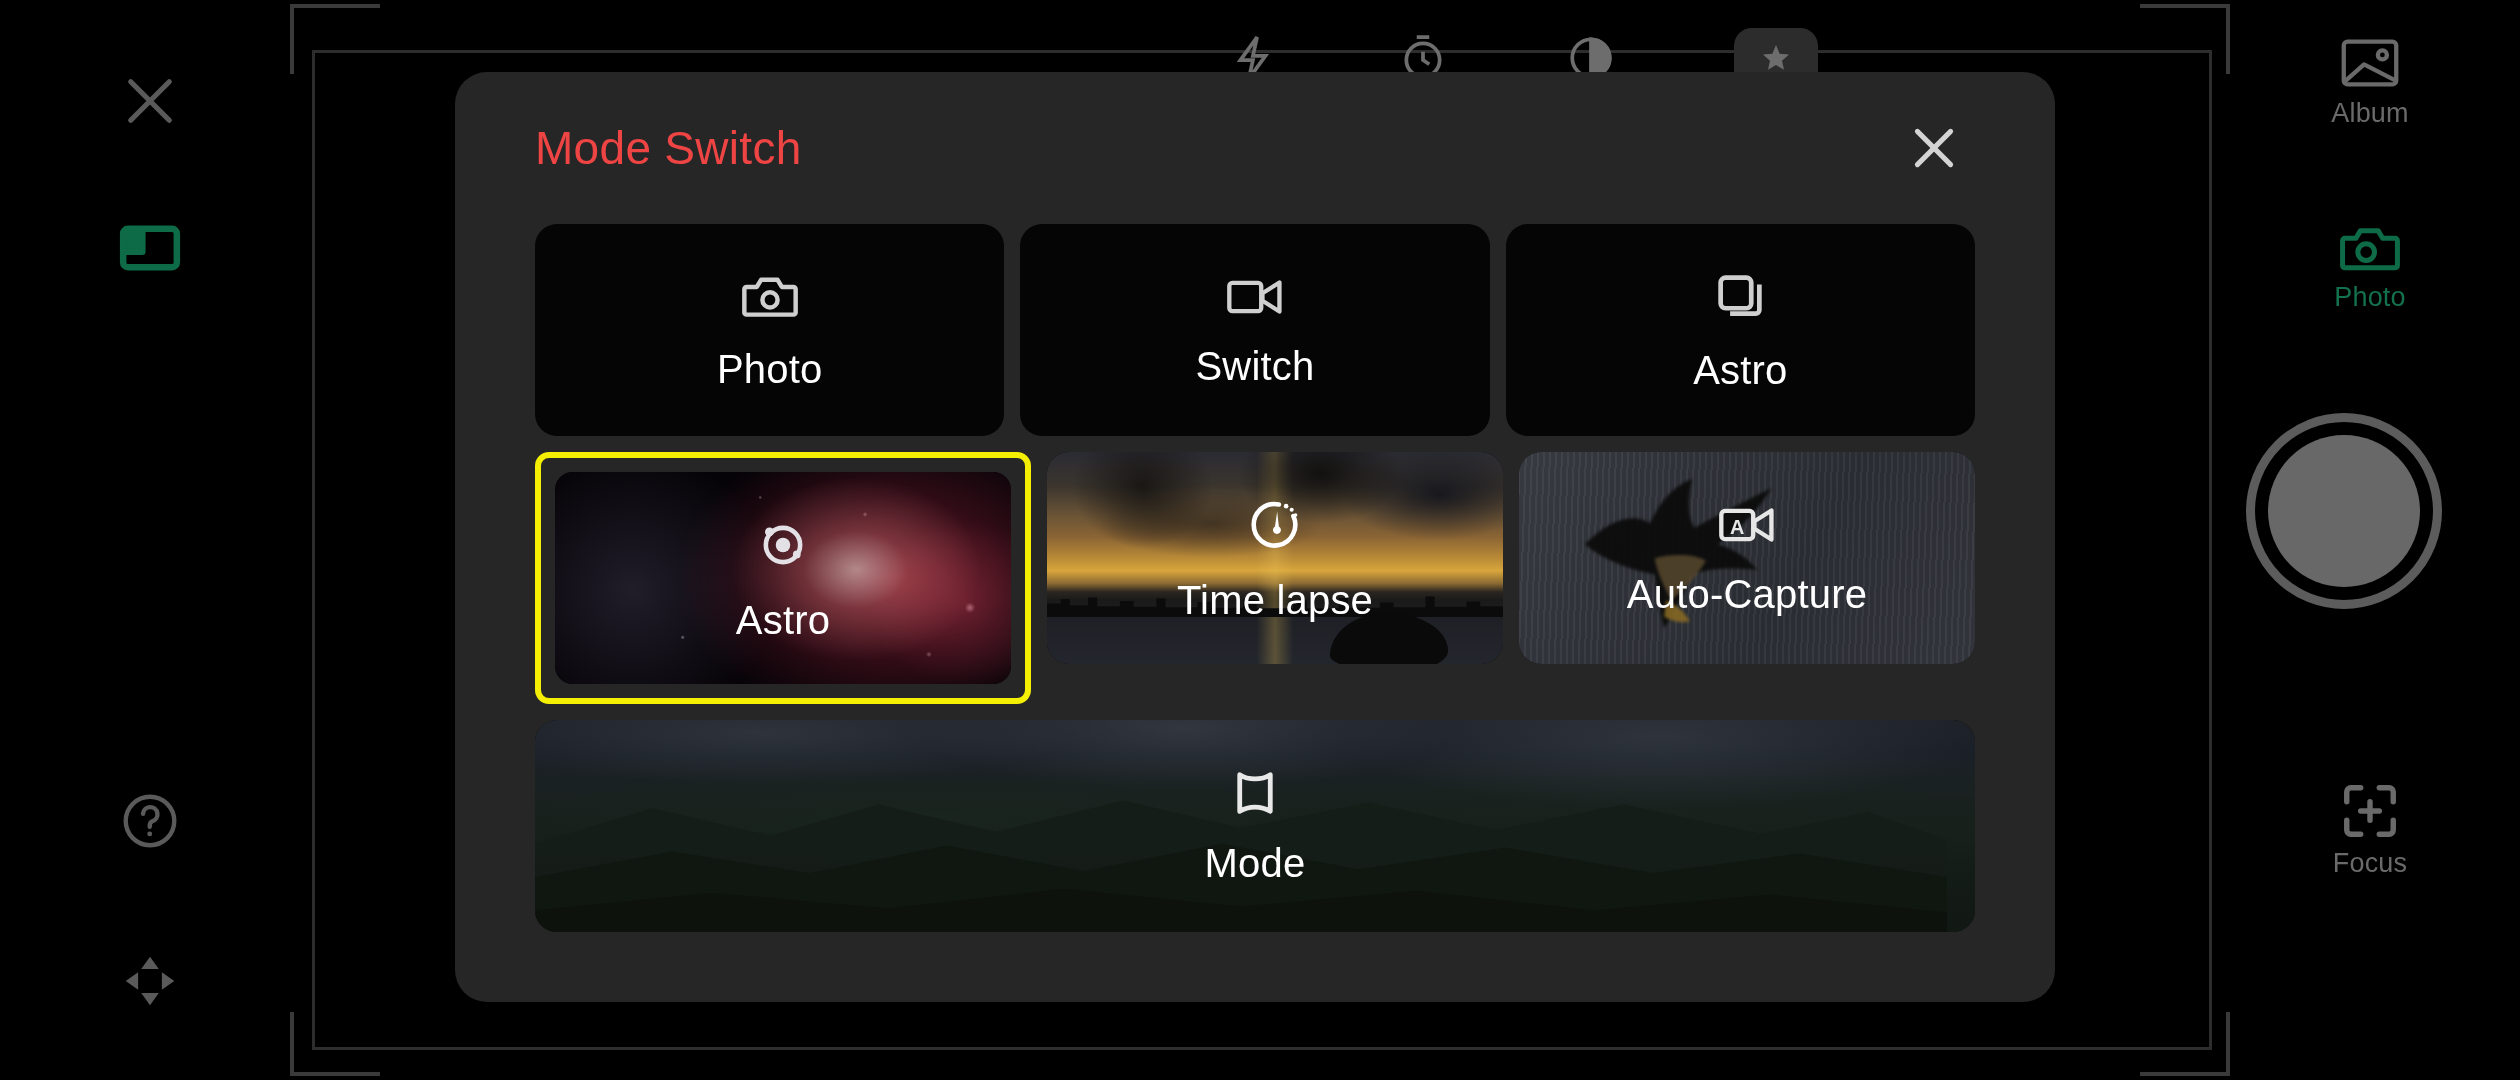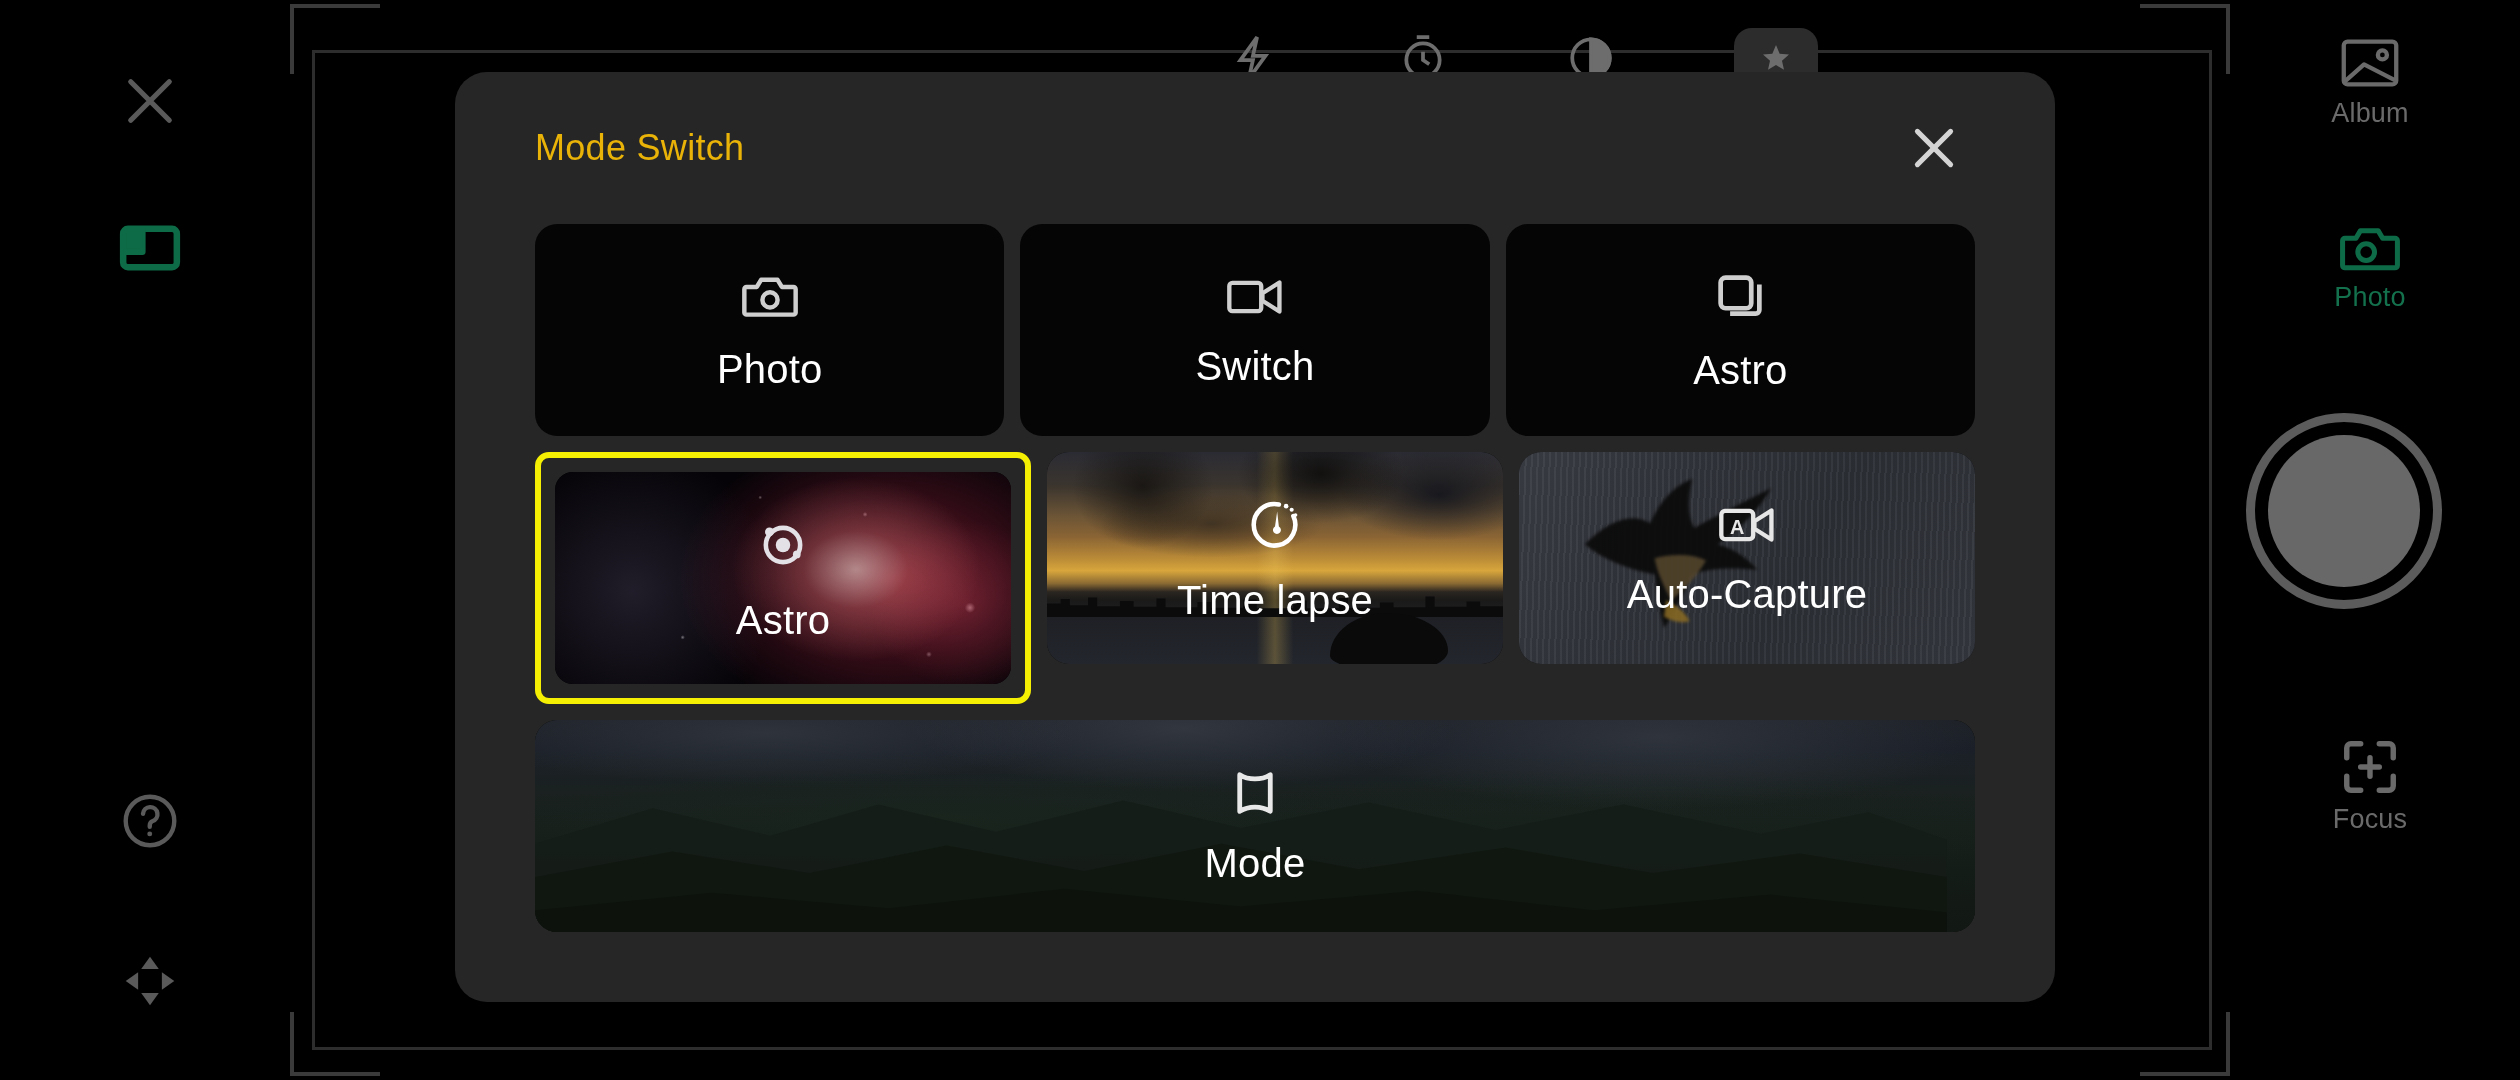--- a/index.html
+++ b/index.html
@@ -63,21 +63,21 @@
     position: absolute; left: 455px; top: 72px;
     width: 1600px; height: 930px;
     background: #262626;
     border-radius: 32px;
     padding: 0 80px;
   }
   .dlg-head {
     height: 152px; display: flex; align-items: center; justify-content: space-between;
   }
   .dlg-title {
-    color: #eab308; font-size: 36px; font-weight: 400; letter-spacing: .3px;
+    color: #ef4444; font-size: 46px; font-weight: 400; letter-spacing: .3px;
     white-space: nowrap;
   }
   .dlg-close {
     width: 70px; height: 70px; position: relative; margin-right: 6px;
     cursor: pointer;
   }
   .dlg-close::before, .dlg-close::after {
     content: ""; position: absolute; left: 50%; top: 50%;
     width: 52px; height: 5px; background: #d4d4d4; border-radius: 3px;
     transform-origin: center;
@@ -284,21 +284,21 @@
     <div class="rail-btn accent" style="top:222px">
       <span class="ic">
         <svg width="62" height="54" viewBox="0 0 26 22" fill="none" stroke="#0e6b47" stroke-width="2.1" stroke-linejoin="round">
           <path d="M2.5 6.5h4.6l1.9-3.2h7.4L18.3 6.5h5.2a1 1 0 0 1 1 1v10.4a1 1 0 0 1-1 1H2.5a1 1 0 0 1-1-1V7.5a1 1 0 0 1 1-1z"></path>
           <circle cx="11.4" cy="12.3" r="3.5"></circle>
         </svg>
       </span>
       <span class="lbl">Photo</span>
     </div>
 
-    <div class="rail-btn" style="top:736px">
+    <div class="rail-btn" style="top:780px">
       <span class="ic">
         <svg width="62" height="62" viewBox="0 0 24 24" fill="none" stroke="#6a6a6a" stroke-width="2.1" stroke-linecap="round">
           <path d="M3 8.4V4.6a1.6 1.6 0 0 1 1.6-1.6H8.4"></path>
           <path d="M15.6 3h3.8A1.6 1.6 0 0 1 21 4.6v3.8"></path>
           <path d="M21 15.6v3.8a1.6 1.6 0 0 1-1.6 1.6h-3.8"></path>
           <path d="M8.4 21H4.6A1.6 1.6 0 0 1 3 19.4v-3.8"></path>
           <path d="M12 8.4v7.2M8.4 12h7.2"></path>
         </svg>
       </span>
       <span class="lbl">Focus</span>

